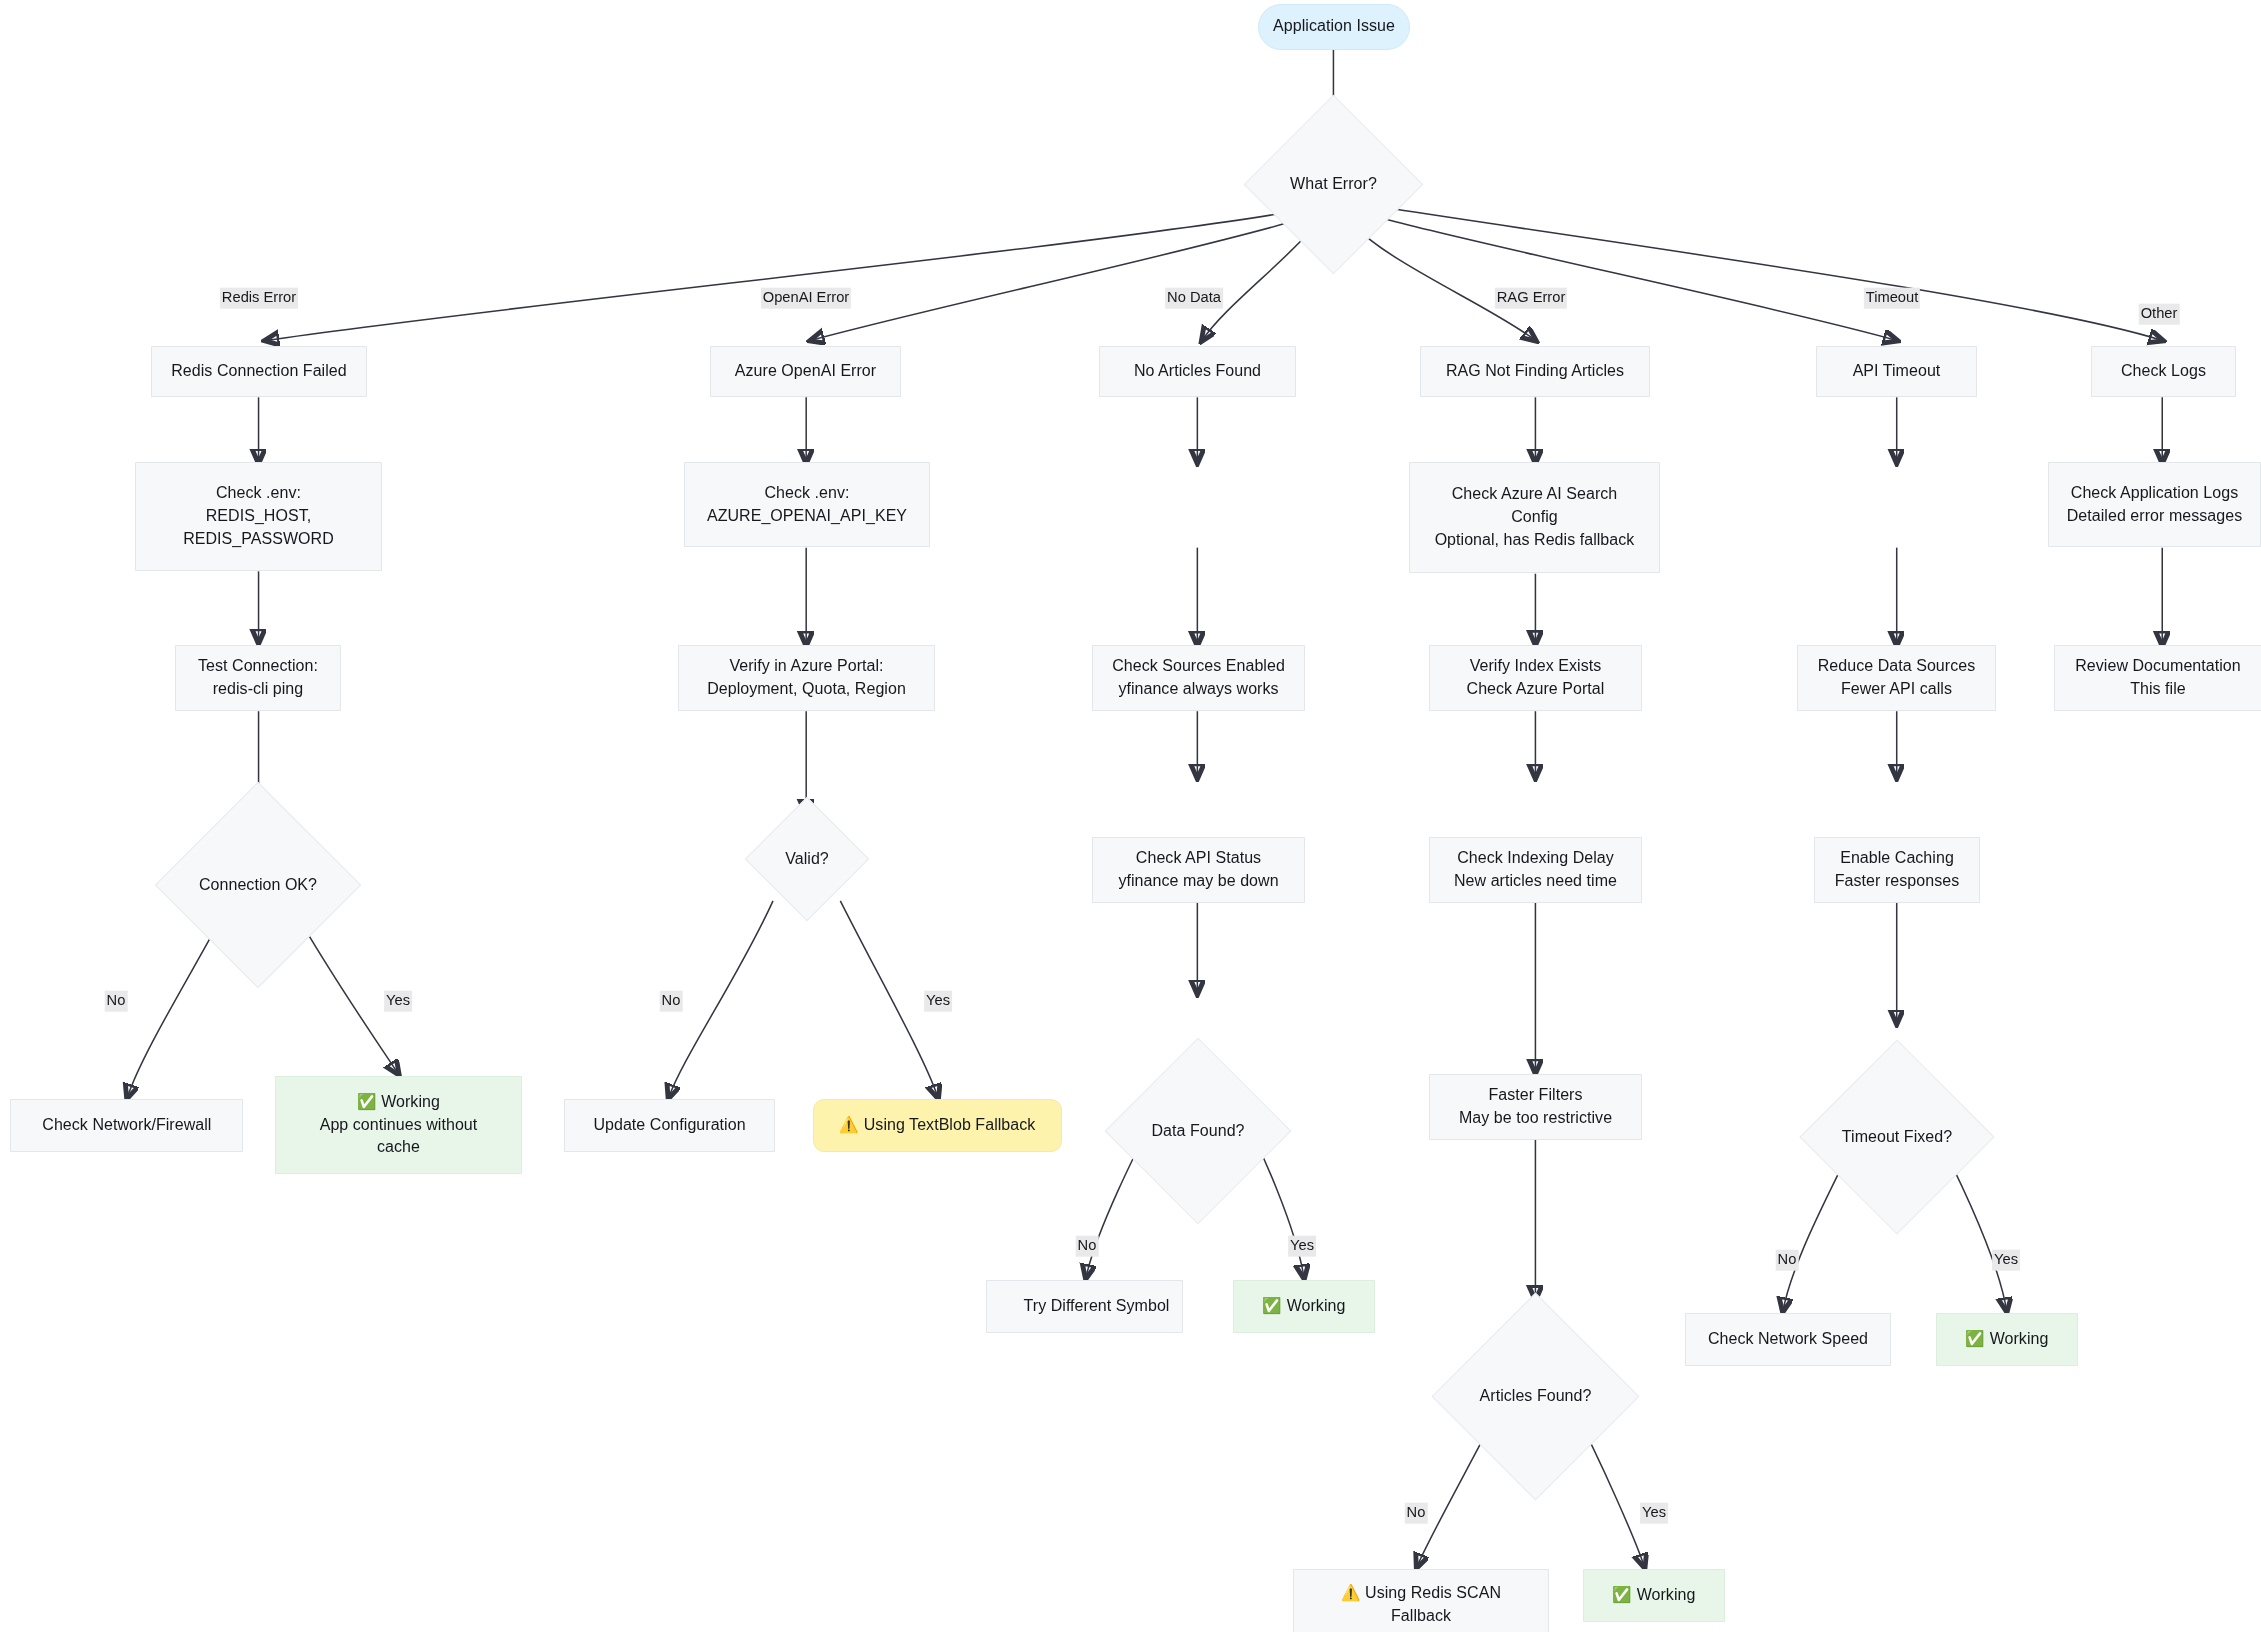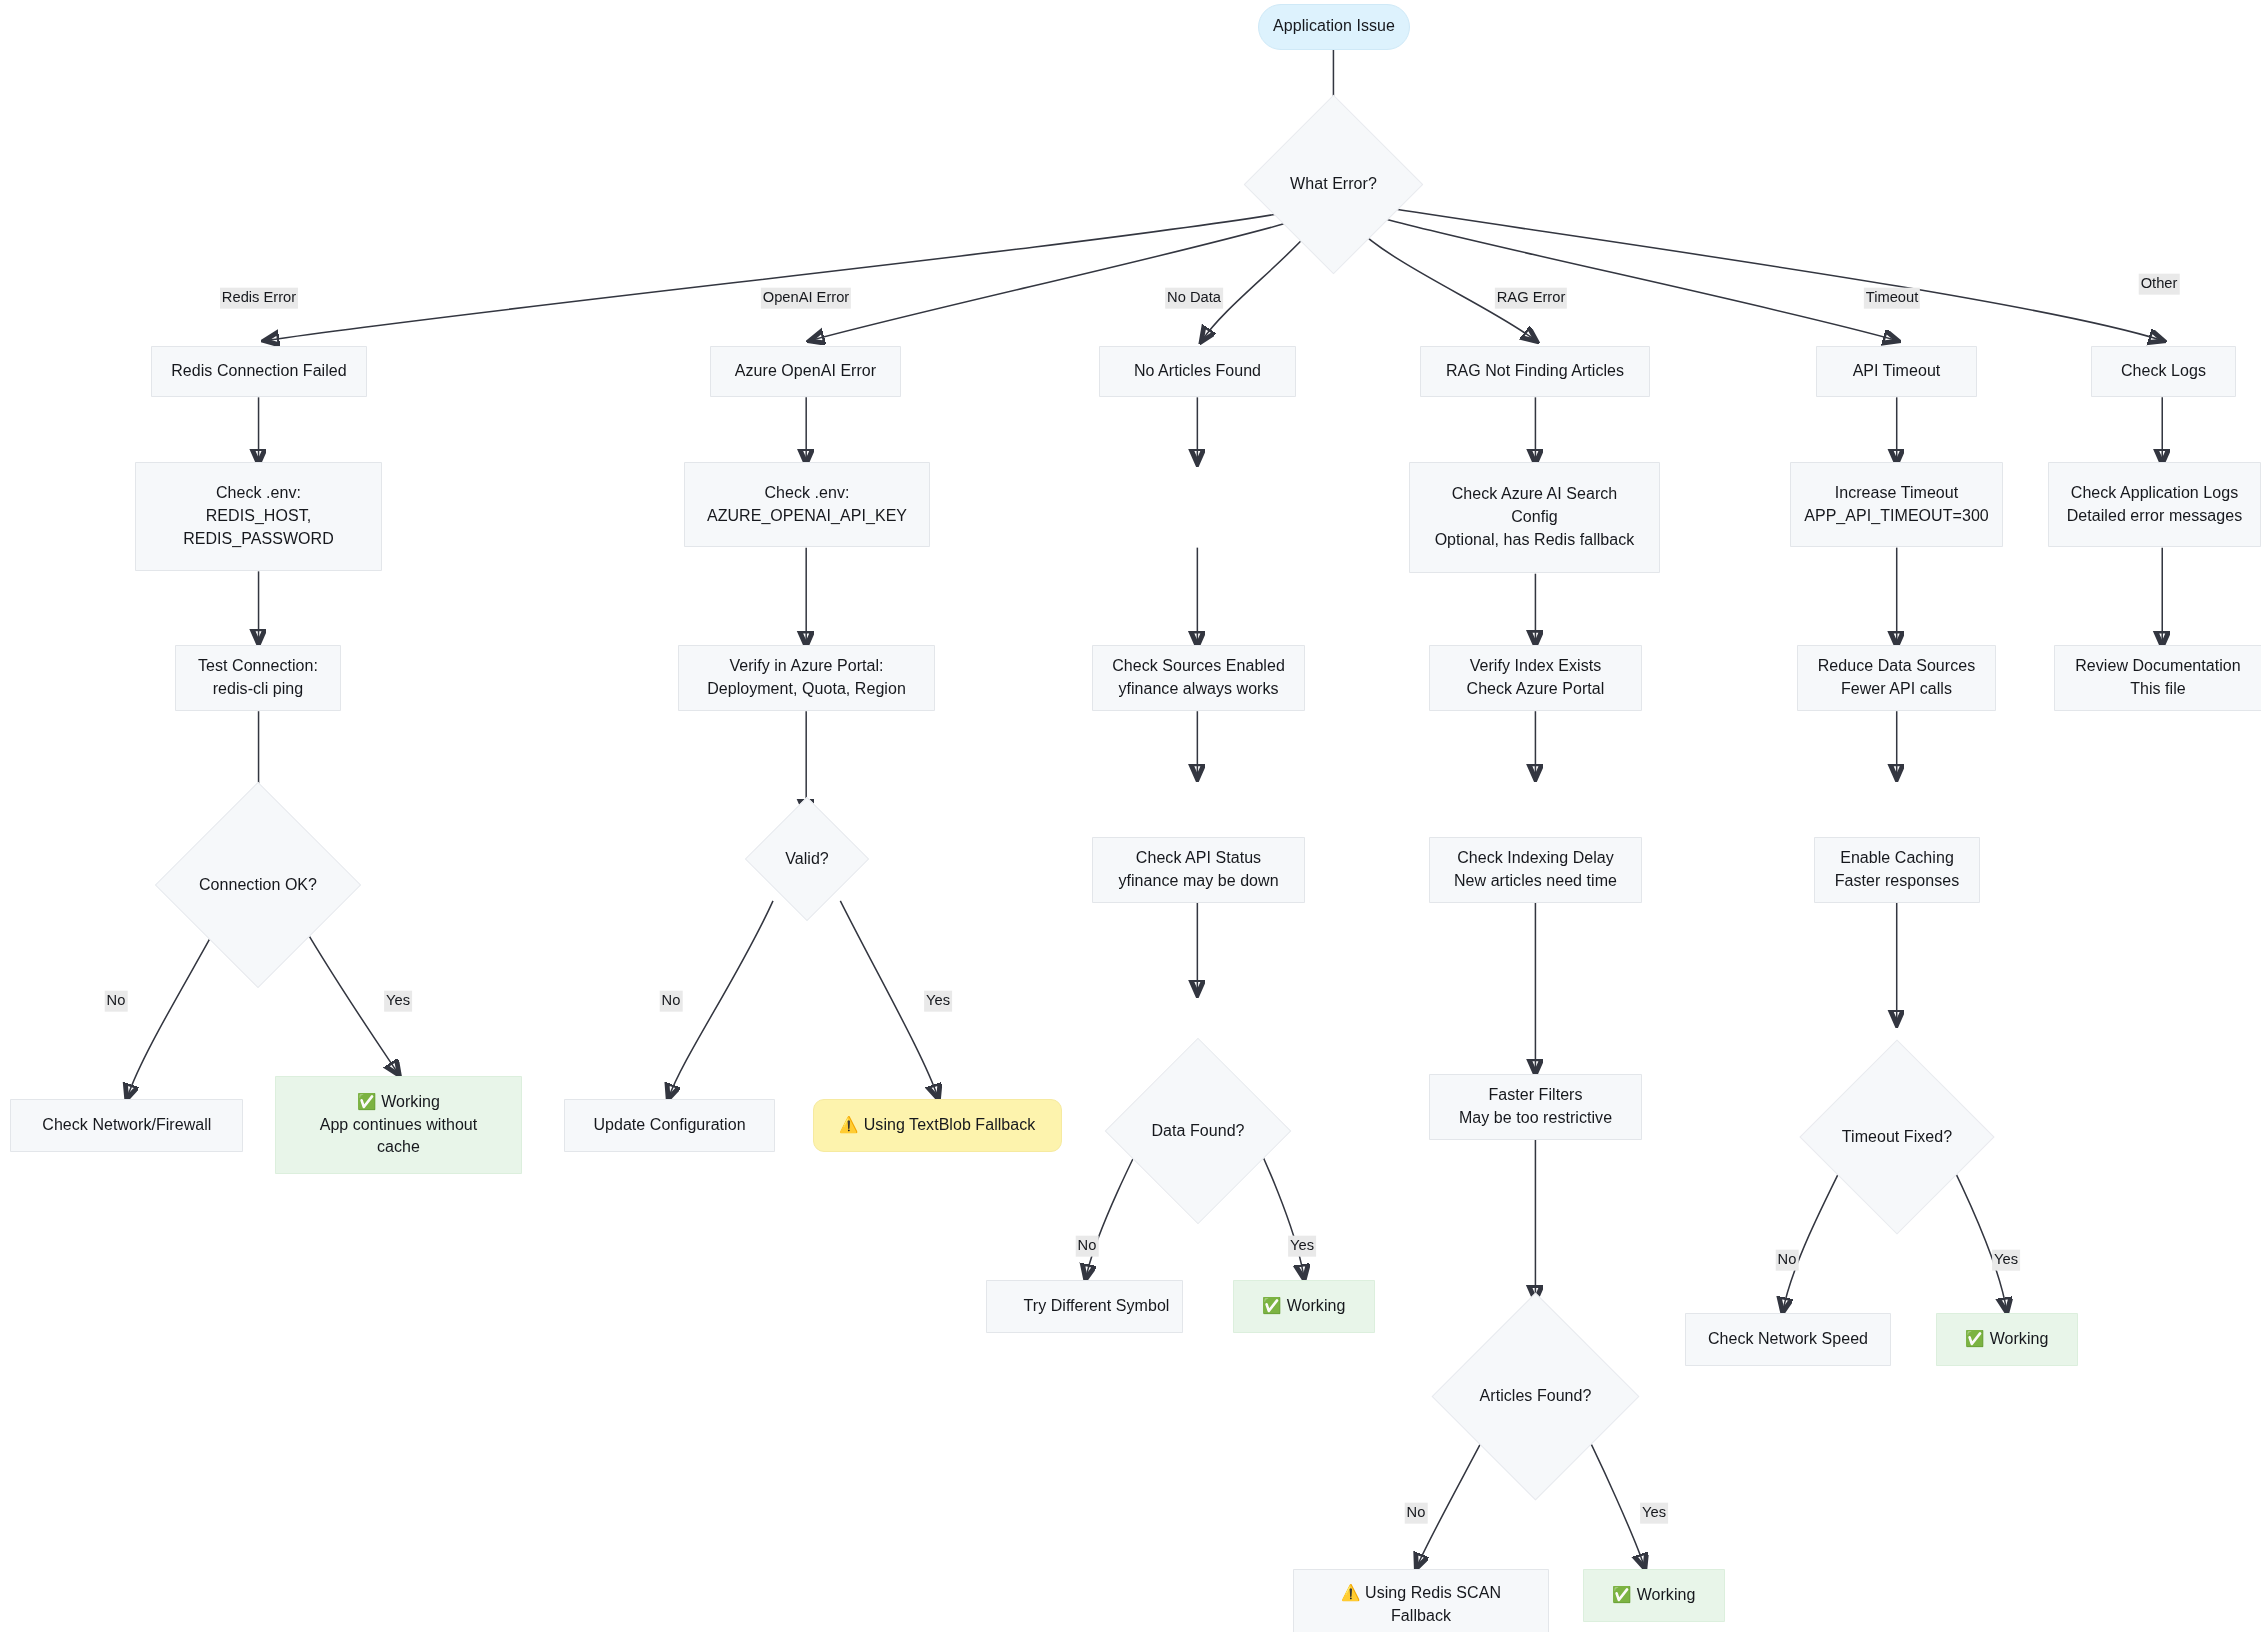--- a/index.html
+++ b/index.html
@@ -152,21 +152,21 @@
 
     <path d="M4560,838 L4560,975" marker-end="url(#ah)"></path>
     <path d="M4560,1155 L4560,1360" marker-end="url(#ah)"></path>
   </svg>
 
   <div class="edge-label" style="left:259px;  top:298px;">Redis Error</div>
   <div class="edge-label" style="left:806px; top:298px;">OpenAI Error</div>
   <div class="edge-label" style="left:1194px; top:298px;">No Data</div>
   <div class="edge-label" style="left:1531px; top:298px;">RAG Error</div>
   <div class="edge-label" style="left:1892px; top:298px;">Timeout</div>
-  <div class="edge-label" style="left:2159px; top:284px;">Other</div>
+  <div class="edge-label" style="left:2159px; top:314px;">Other</div>
 
   <div class="edge-label" style="left:116px;  top:1001px;">No</div>
   <div class="edge-label" style="left:398px;  top:1001px;">Yes</div>
 
   <div class="edge-label" style="left:671px; top:1001px;">No</div>
   <div class="edge-label" style="left:938px; top:1001px;">Yes</div>
 
   <div class="edge-label" style="left:1087px; top:1246px;">No</div>
   <div class="edge-label" style="left:1302px; top:1246px;">Yes</div>
 
@@ -364,26 +364,20 @@
       <span class="ln"><span class="emoji">✅</span>&nbsp;<span>Working</span></span>
     </div>
   </div>
 
   <div class="node rect" style="left:1816px; top:346px; width:161px; height:51px;">
     <div class="lines">
         <span class="ln">API Timeout</span>
       </div>
   </div>
 
-  <div class="node rect" style="left:1790px; top:462px; width:213px; height:85px;">
-    <div class="lines">
-      <span class="ln">Increase Timeout</span>
-      <span class="ln">APP_API_TIMEOUT=300</span>
-    </div>
-  </div>
 
   <div class="node rect" style="left:1797px; top:645px; width:199px; height:66px;">
     <div class="lines">
       <span class="ln">Reduce Data Sources</span>
       <span class="ln">Fewer API calls</span>
     </div>
   </div>
 
   <div class="node rect" style="left:1814px; top:837px; width:166px; height:66px;">
     <div class="lines">

